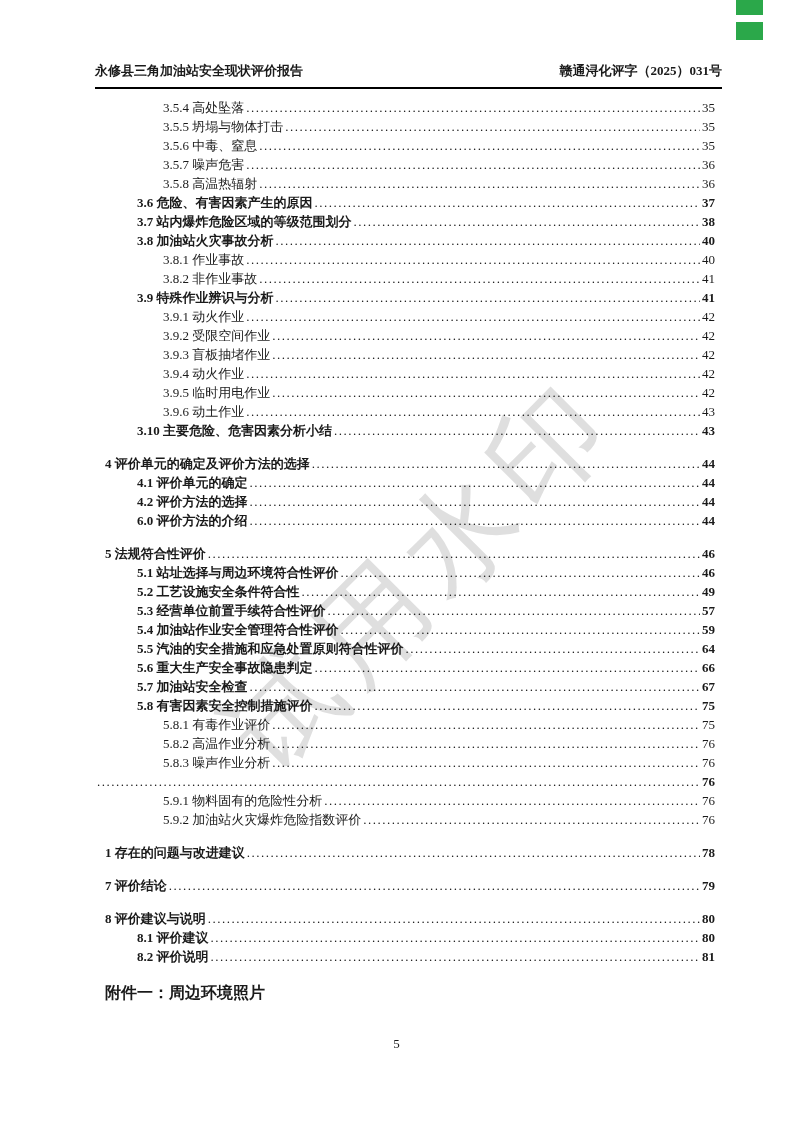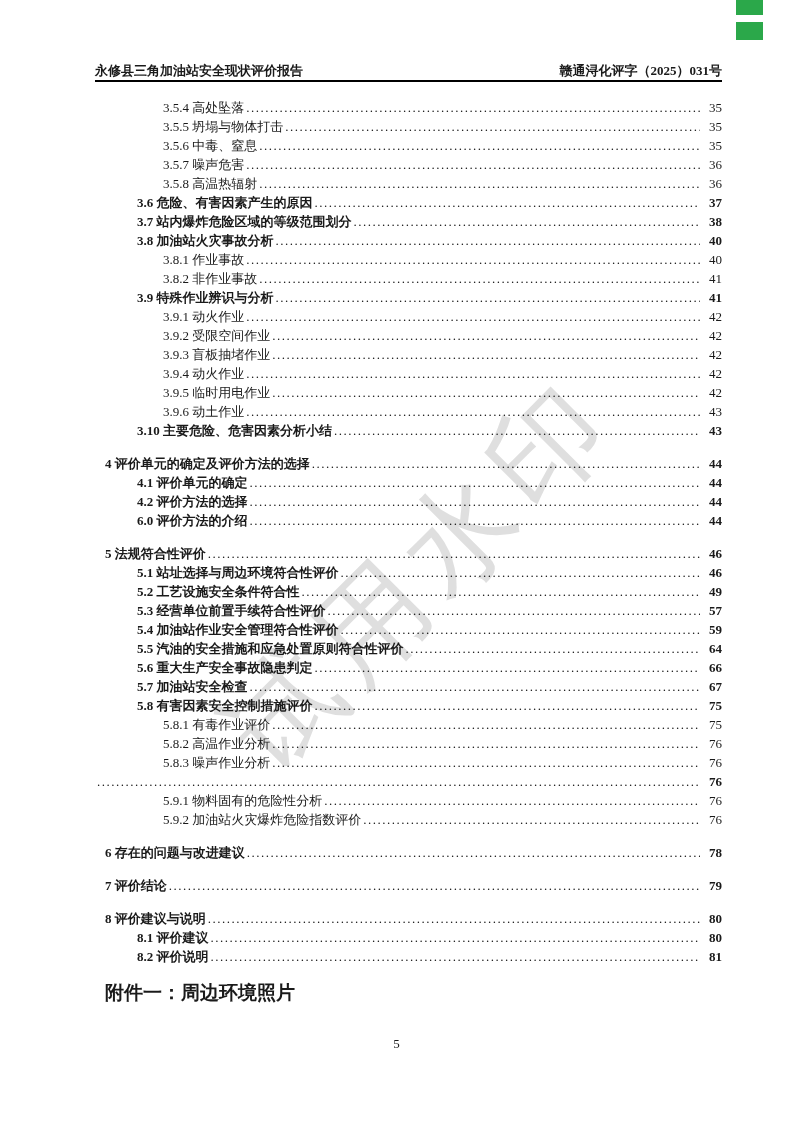--- a/index.html
+++ b/index.html
@@ -20,20 +20,21 @@
 
   
   .header {
     position: absolute;
     top: 62px; left: 95px; right: 71px;
     display: flex;
     justify-content: space-between;
     align-items: center;
     font-size: 13px;
     font-weight: bold;
+    padding-bottom: 7px;
     border-bottom: 2px solid #000;
   }
 
   
   .watermark {
     position: absolute;
     top: 500px; left: 150px;
     width: 540px;
     text-align: center;
     transform: rotate(-45deg);
@@ -75,27 +76,27 @@
     font-weight: normal;
     font-size: 13px;
   }
   .toc-row .dots::after {
     content: "........................................................................................................................................................";
     letter-spacing: 1.5px;
   }
   .toc-row .pagenum {
     flex-shrink: 0;
     min-width: 20px;
-    text-align: right;
+    text-align: left;
   }
 
   
   .attachments { margin-top: 17px; }
   .attachment-row {
-    font-size: 19px;
+    font-size: 16px;
     font-weight: bold;
     padding-left: 10px;
     margin-bottom: 13px;
     line-height: 19px;
   }
 
   
   .footer {
     position: absolute;
     top: 1036px; left: 0; right: 0;
@@ -297,21 +298,21 @@
     <span class="label">5.9.1 物料固有的危险性分析</span>
     <span class="dots"></span>
     <span class="pagenum">76</span>
   </div>
       <div class="toc-row lvl3">
     <span class="label">5.9.2 加油站火灾爆炸危险指数评价</span>
     <span class="dots"></span>
     <span class="pagenum">76</span>
   </div>
       <div class="toc-row lvl1 gap-before">
-    <span class="label">6 存在的问题与改进建议</span>
+    <span class="label">1 存在的问题与改进建议</span>
     <span class="dots"></span>
     <span class="pagenum">78</span>
   </div>
       <div class="toc-row lvl1 gap-before">
     <span class="label">7 评价结论</span>
     <span class="dots"></span>
     <span class="pagenum">79</span>
   </div>
       <div class="toc-row lvl1 gap-before">
     <span class="label">8 评价建议与说明</span>

